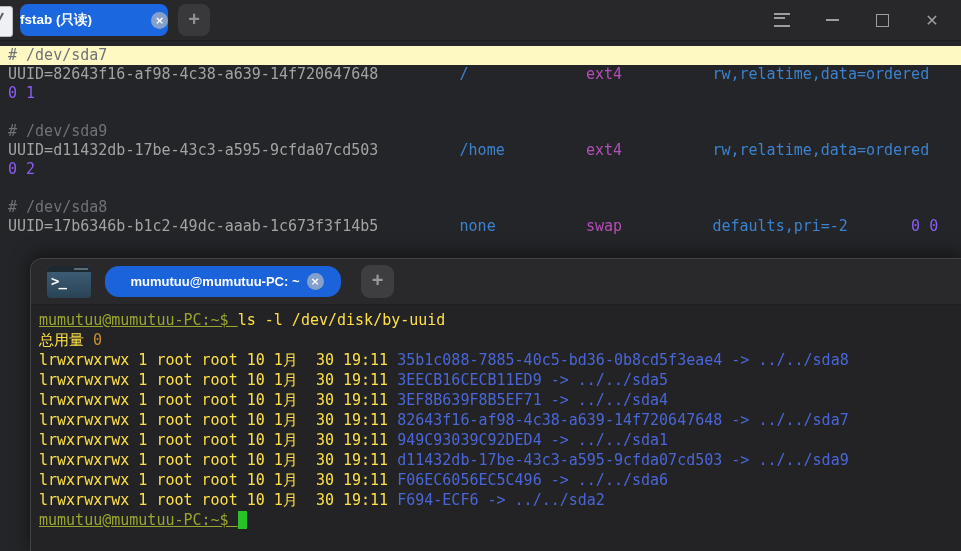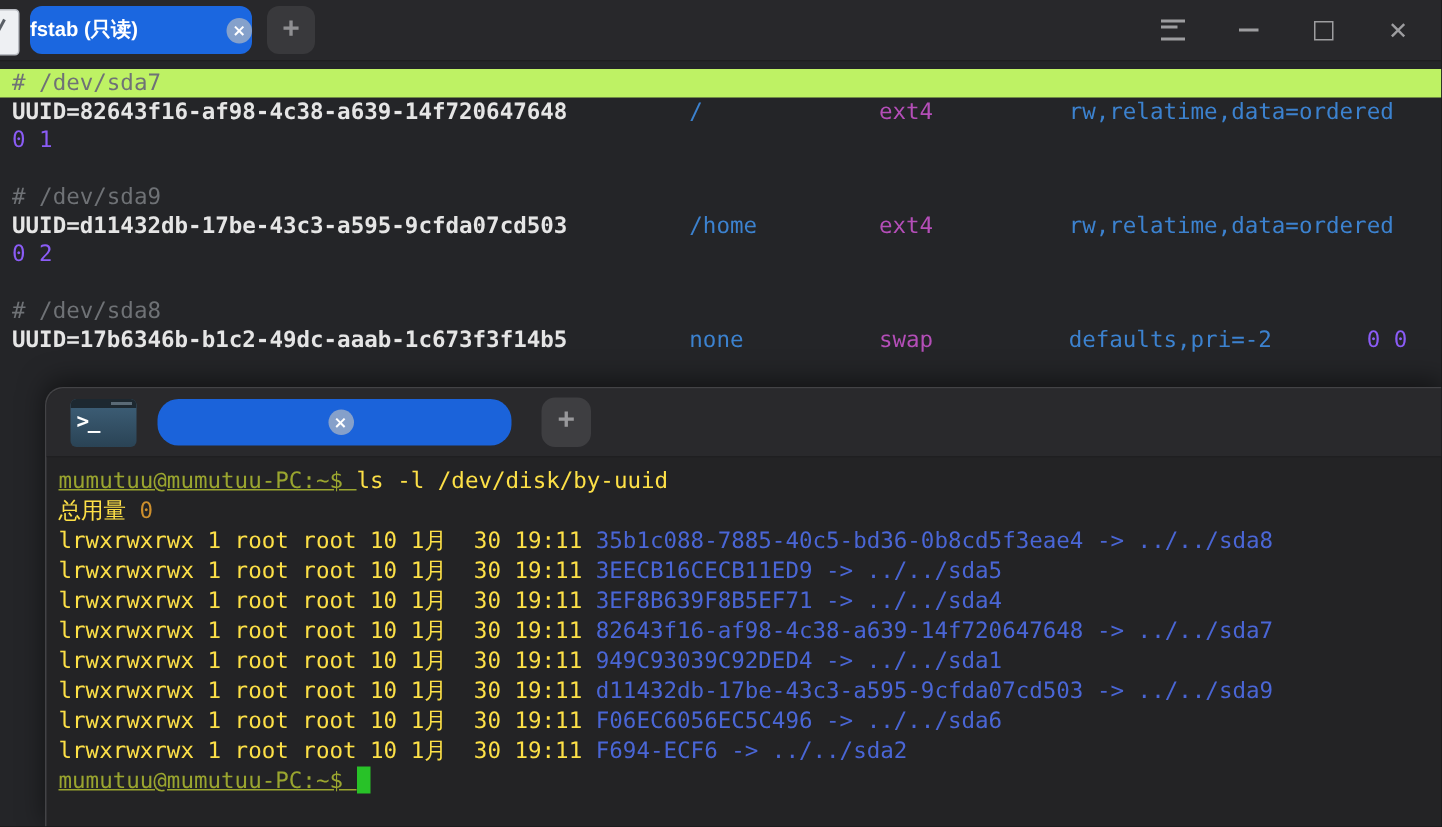--- a/index.html
+++ b/index.html
@@ -27,23 +27,23 @@
   .i-menu{width:16px;height:10px;border-top:2px solid #9d9da0;border-bottom:2px solid #9d9da0;
           position:relative;}
   .i-menu:after{content:"";position:absolute;left:0;top:2px;width:11px;height:2px;background:#9d9da0;}
   .i-min{width:13px;height:0;border-top:2px solid #9d9da0;}
   .i-max{width:11px;height:11px;border:1.5px solid #9d9da0;}
   .i-x{font-size:16px;font-family:"DejaVu Sans",sans-serif;}
 
   .code{position:absolute;top:40px;left:0;right:0;padding:6px 0 0 8px;
         font-family:"DejaVu Sans Mono","Liberation Mono",monospace;
         font-size:15px;line-height:19px;white-space:pre;}
-  .code .line.hl{background:#bef264;margin-left:-8px;padding-left:8px;margin-right:0;}
+  .code .line.hl{background:#fef9c3;margin-left:-8px;padding-left:8px;margin-right:0;}
   .c-comment{color:#6f7276;}
-  .c-plain{color:#e5e5e5;font-weight:bold;}
+  .c-plain{color:#a3a3a3;}
   .c-blue{color:#3c82cf;}
   .c-magenta{color:#b44eb8;text-align:center;}
   .c-orange{color:#8b5cf6;}
 
   
   .term{position:absolute;left:30px;top:258px;width:931px;height:293px;background:#232325;
         border:1px solid #434346;border-right:none;border-bottom:none;
         border-radius:12px 0 0 0;box-shadow:0 -4px 18px rgba(0,0,0,.5);}
   .term-titlebar{position:absolute;top:0;left:0;right:0;height:46px;background:#29292c;
                  border-radius:12px 0 0 0;display:flex;align-items:center;gap:14px;
@@ -98,20 +98,21 @@
   <div class="code"><div class="line hl"><span class="c-comment"># /dev/sda7</span></div><div class="line"><span class="c-plain">UUID=82643f16-af98-4c38-a639-14f720647648         </span><span class="c-blue">/             </span><span class="c-magenta">ext4          </span><span class="c-blue">rw,relatime,data=ordered</span></div><div class="line"><span class="c-orange">0 1</span></div><div class="line"><span class="c-plain"> </span></div><div class="line"><span class="c-comment"># /dev/sda9</span></div><div class="line"><span class="c-plain">UUID=d11432db-17be-43c3-a595-9cfda07cd503         </span><span class="c-blue">/home         </span><span class="c-magenta">ext4          </span><span class="c-blue">rw,relatime,data=ordered</span></div><div class="line"><span class="c-orange">0 2</span></div><div class="line"><span class="c-plain"> </span></div><div class="line"><span class="c-comment"># /dev/sda8</span></div><div class="line"><span class="c-plain">UUID=17b6346b-b1c2-49dc-aaab-1c673f3f14b5         </span><span class="c-blue">none          </span><span class="c-magenta">swap          </span><span class="c-blue">defaults,pri=-2       </span><span class="c-orange">0 0</span></div></div>
 
   <div class="term">
     <div class="term-titlebar">
       <div class="term-icon">
         <span class="bar"></span>
         <span class="dots"></span>
         <span class="glyph">&gt;_</span>
       </div>
       <div class="ttab">
+        <span>mumutuu@mumutuu-PC: ~</span>
         <span class="tab-close">×</span>
       </div>
       <div class="tnew">+</div>
     </div>
     <div class="term-out"><div class="line"><span class="c-olive">mumutuu@mumutuu-PC:~$ </span><span class="c-green">ls -l /dev/disk/by-uuid</span></div><div class="line"><span class="c-green">总用量 </span><span class="c-torange">0</span></div><div class="line"><span class="c-green">lrwxrwxrwx 1 root root 10 1月  30 19:11 </span><span class="c-tblue">35b1c088-7885-40c5-bd36-0b8cd5f3eae4 -&gt; ../../sda8</span></div><div class="line"><span class="c-green">lrwxrwxrwx 1 root root 10 1月  30 19:11 </span><span class="c-tblue">3EECB16CECB11ED9 -&gt; ../../sda5</span></div><div class="line"><span class="c-green">lrwxrwxrwx 1 root root 10 1月  30 19:11 </span><span class="c-tblue">3EF8B639F8B5EF71 -&gt; ../../sda4</span></div><div class="line"><span class="c-green">lrwxrwxrwx 1 root root 10 1月  30 19:11 </span><span class="c-tblue">82643f16-af98-4c38-a639-14f720647648 -&gt; ../../sda7</span></div><div class="line"><span class="c-green">lrwxrwxrwx 1 root root 10 1月  30 19:11 </span><span class="c-tblue">949C93039C92DED4 -&gt; ../../sda1</span></div><div class="line"><span class="c-green">lrwxrwxrwx 1 root root 10 1月  30 19:11 </span><span class="c-tblue">d11432db-17be-43c3-a595-9cfda07cd503 -&gt; ../../sda9</span></div><div class="line"><span class="c-green">lrwxrwxrwx 1 root root 10 1月  30 19:11 </span><span class="c-tblue">F06EC6056EC5C496 -&gt; ../../sda6</span></div><div class="line"><span class="c-green">lrwxrwxrwx 1 root root 10 1月  30 19:11 </span><span class="c-tblue">F694-ECF6 -&gt; ../../sda2</span></div><div class="line"><span class="c-olive">mumutuu@mumutuu-PC:~$ </span><span class="c-cursor"> </span></div></div>
   </div>
 
 </div>
 
 </body></html>

